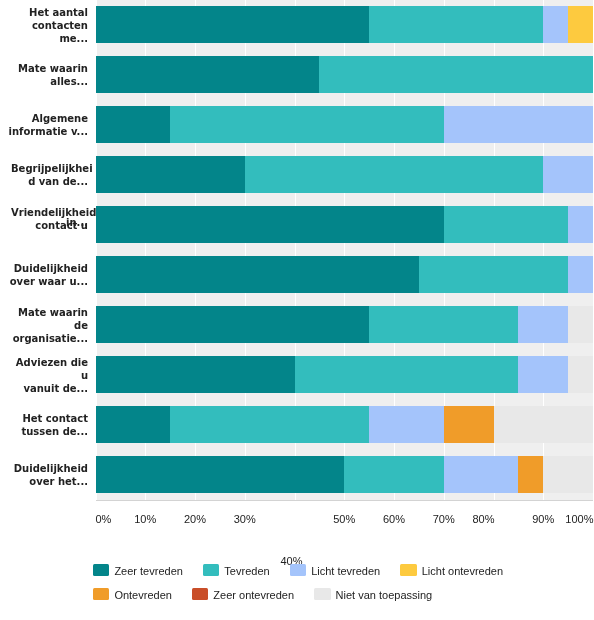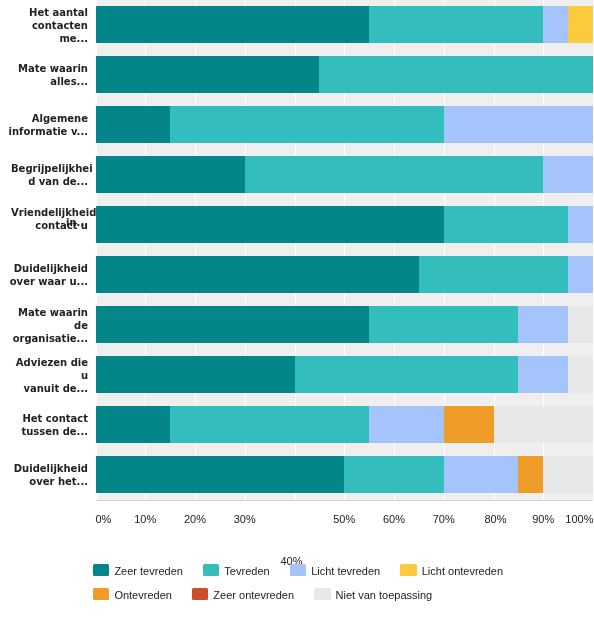--- a/index.html
+++ b/index.html
@@ -265,21 +265,21 @@
   <div id="axis-line"></div>
   <div id="x-axis">
       <div class="xtick" style="left: 7.95312px; color: rgb(34, 34, 34);">0%</div>
       <div class="xtick" style="left: 49.75px; color: rgb(34, 34, 34);">10%</div>
       <div class="xtick" style="left: 99.5px; color: rgb(34, 34, 34);">20%</div>
       <div class="xtick" style="left: 149.25px; color: rgb(34, 34, 34);">30%</div>
       <div class="xtick" style="left: 196px; color: rgb(34, 34, 34); margin-top: 42px;">40%</div>
       <div class="xtick" style="left: 248.75px; color: rgb(34, 34, 34);">50%</div>
       <div class="xtick" style="left: 298.5px; color: rgb(34, 34, 34);">60%</div>
       <div class="xtick" style="left: 348.25px; color: rgb(34, 34, 34);">70%</div>
-      <div class="xtick" style="left: 400px; color: rgb(34, 34, 34);">80%</div>
+      <div class="xtick" style="left: 388px; color: rgb(34, 34, 34);">80%</div>
       <div class="xtick" style="left: 447.75px; color: rgb(34, 34, 34);">90%</div>
       <div class="xtick" style="left: 483.93px; color: rgb(34, 34, 34);">100%</div>
     </div>
   <div id="legend">
     <div class="legend-row">
         <div class="legend-item" style="left: 0px;">
           <span class="swatch" style="background: rgb(3, 133, 138);"></span>
           <span class="legend-text">Zeer tevreden</span>
         </div>
         <div class="legend-item" style="left: 109.978px;">

